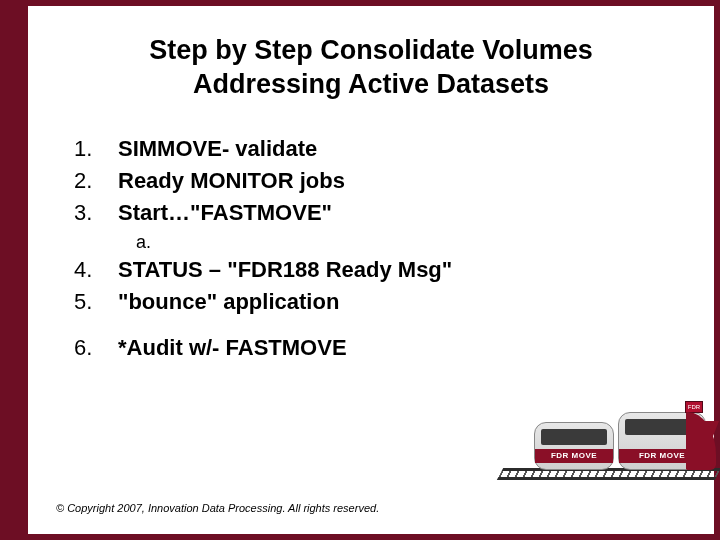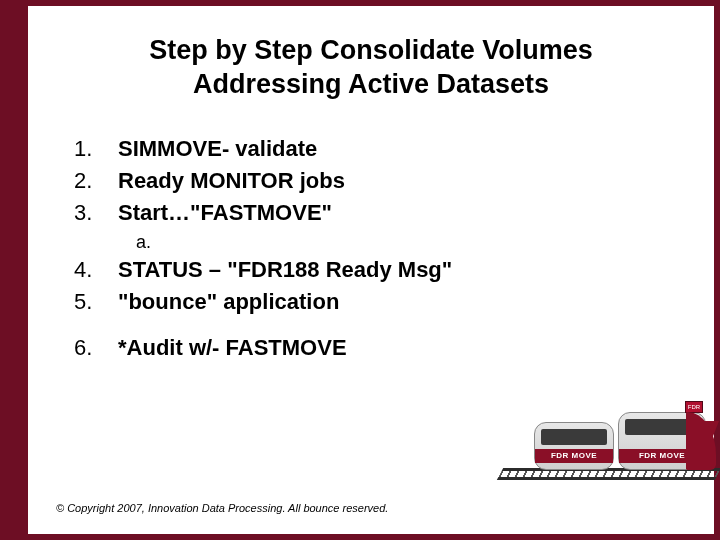--- a/index.html
+++ b/index.html
@@ -176,14 +176,14 @@
       <div class="band">FDR MOVE</div>
     </div>
     <div class="car car1">
       <div class="win"></div>
       <div class="band">FDR MOVE</div>
       <div class="badge">FDR</div>
     </div>
     <div class="nose"></div>
   </div>
 
-  <div class="copyright">© Copyright 2007, Innovation Data Processing. All bounce reserved.</div>
+  <div class="copyright">© Copyright 2007, Innovation Data Processing. All rights reserved.</div>
 </div>
 
 </body></html>

